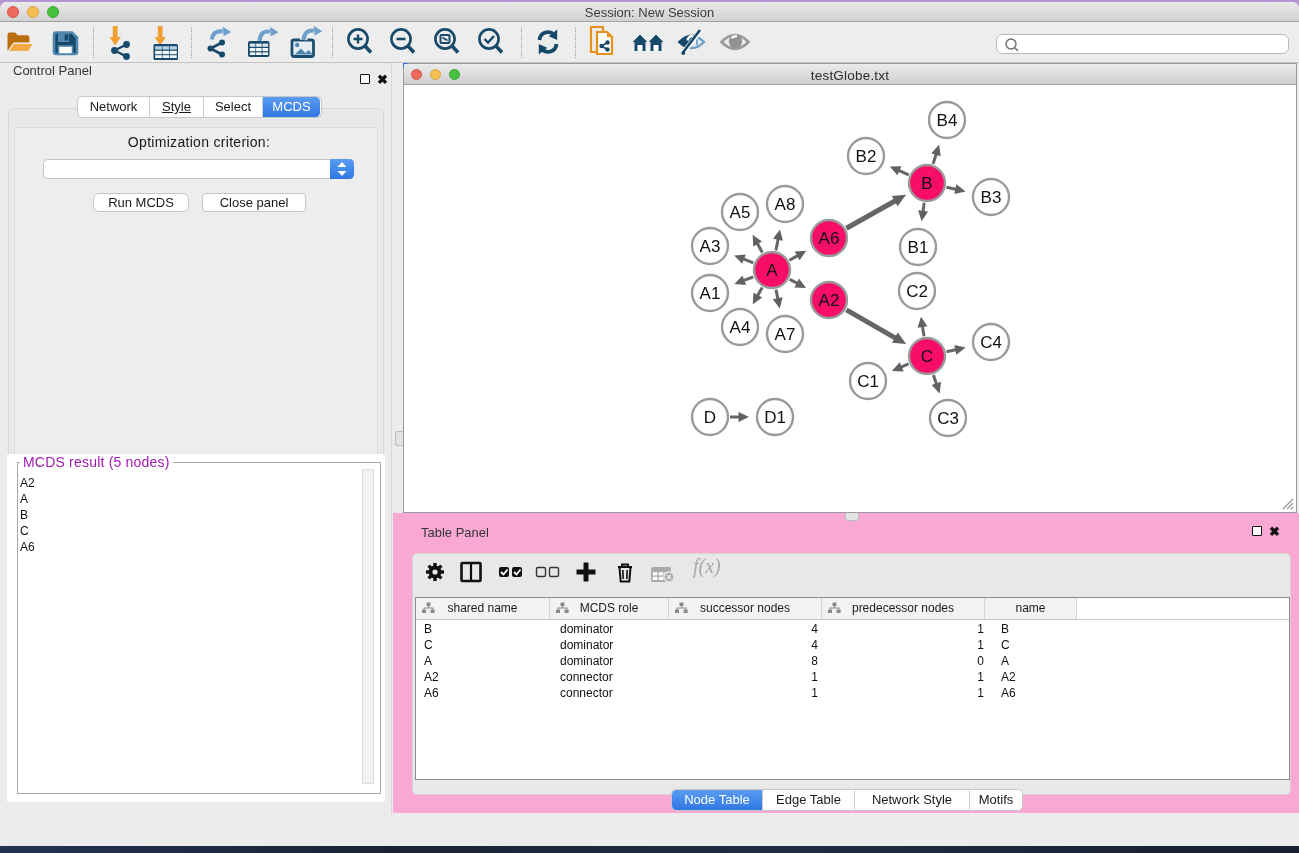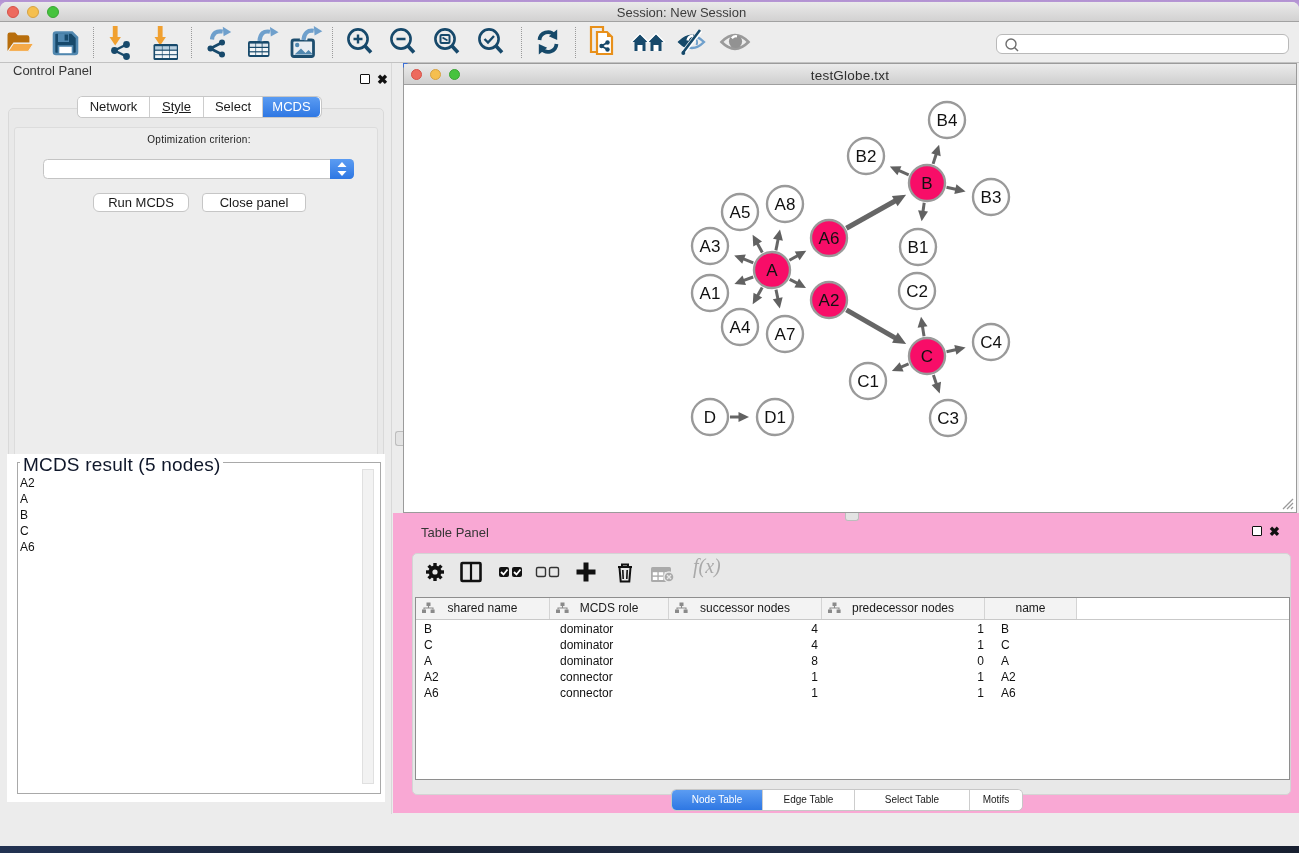--- a/index.html
+++ b/index.html
@@ -6,21 +6,21 @@
 html,body { width:1299px; height:853px; overflow:hidden; }
 body { font-family:"Liberation Sans", sans-serif; background:#1B2434; position:relative; }
 #purple { position:absolute; left:0; top:0; width:1299px; height:12px;
   background:linear-gradient(#b292d2,#c9abdf); }
 #navybottom { position:absolute; left:0; top:846px; width:1299px; height:7px;
   background:linear-gradient(90deg,#223252 0%,#1a2335 30%,#202c44 60%,#171f30 100%); }
 #app { position:absolute; left:0; top:2px; width:1299px; height:844px;
   background:#ECECEC; border-radius:7px 7px 0 0; overflow:hidden; }
 
 #titlebar { position:absolute; left:0; top:0; width:1299px; height:20px;
-  background:linear-gradient(#eaeaea,#d2d1d1); border-bottom:1px solid #a2a2a2;padding-left:32px; }
+  background:linear-gradient(#eaeaea,#d2d1d1); border-bottom:1px solid #a2a2a2; }
 #titlebar .tl { position:absolute; top:4px; width:12px; height:12px; border-radius:50%; }
 #title { position:absolute; top:3px; width:100%; text-align:center; font-size:13px; color:#3c3c3c; }
 
 #toolbar { position:absolute; left:0; top:20px; width:1299px; height:41px;
   background:#EDEDED; border-bottom:1px solid #c2c2c2; }
 .sep { position:absolute; top:5px; height:31px; width:0;
   border-left:1px dotted #9a9a9a; }
 .ticon { position:absolute; top:4px; }
 #searchbox { position:absolute; left:996px; top:12px; width:293px; height:20px;
   background:#fff; border:1px solid #b9b9b9; border-radius:6px; }
@@ -33,33 +33,33 @@
   background:#e9e9e9; border:1px solid #d9d9d9; border-radius:5px; }
 #mcdsinner { position:absolute; left:5px; top:18px; width:364px; height:670px;
   background:#ededed; border:1px solid #dcdcdc; border-radius:3px; }
 #tabs { position:absolute; left:78px; top:34px; width:243px; height:20px;
   display:flex; border-radius:4.5px; box-shadow:0 0 0 1px #c7c7c7; background:#fff; }
 #tabs .tab { flex:none; text-align:center; font-size:13px; color:#1a1a1a; line-height:19px;
   border-right:1px solid #cdcdcd; background:#fff; }
 #tabs .tab:first-child { border-radius:4.5px 0 0 4.5px; }
 #tabs .tab:last-child { border-radius:0 4.5px 4.5px 0; border-right:none; }
 #tabs .tab.sel { background:linear-gradient(#5b9cf2,#2e77e3); color:#fff; }
-#optlabel { position:absolute; left:3px; top:71px; width:392px; text-align:center; font-size:10px; letter-spacing:0.3px; color:#1a1a1a; }
+#optlabel { position:absolute; left:3px; top:71px; width:392px; text-align:center; font-size:14px; letter-spacing:0.3px; color:#1a1a1a; }
 #dropdown { position:absolute; left:43px; top:96px; width:311px; height:20px;
   background:#fff; border:1px solid #c4c4c4; border-radius:4.5px; font-size:14px; letter-spacing:0.05px; color:#111; line-height:19px; }
 #dropdown .dtext { position:absolute; left:19px; top:0; }
 #dropdown .spin { position:absolute; right:-1px; top:-1px; width:24px; height:20px;
   background:linear-gradient(#5b9cf2,#2e77e3); border-radius:0 4.5px 4.5px 0; }
 .btn { position:absolute; height:19px; background:#fff; border:1px solid #c6c6c6;
   border-radius:4px; font-size:13px; color:#1a1a1a; text-align:center; line-height:18px; }
 #resultbox { position:absolute; left:7px; top:391px; width:378px; height:348px; background:#fff; }
 #fieldset { position:absolute; left:10px; top:8px; width:364px; height:332px;
   border:1px solid #a9a9a9; }
 #fieldlegend { position:absolute; left:2px; top:-9px; background:#fff; padding:0 3px;
-  font-size:19px; letter-spacing:0.2px; color:#0f172a; }
+  font-size:14px; letter-spacing:0.2px; color:#a21caf; }
 #mlist { position:absolute; left:13px; top:21px; font-size:12px; color:#111; line-height:16px; }
 #rscroll { position:absolute; right:11px; top:15px; width:12px; height:315px;
   background:#f2f2f2; border:1px solid #e0e0e0; }
 
 #netwin { position:absolute; left:403px; top:61px; width:894px; height:450px;
   border:1px solid #9b9b9b; background:#fff; }
 #nettitle { position:absolute; left:0; top:0; width:100%; height:21px;
   background:linear-gradient(#ebebeb,#cfcfcf); border-bottom:1px solid #9f9f9f; }
 #nettitle .tl { position:absolute; top:5px; width:11px; height:11px; border-radius:50%; }
 #nettitle .t { position:absolute; top:4px; width:100%; text-align:center; font-size:13.5px; letter-spacing:0.2px; color:#2e2e2e; }
@@ -73,21 +73,21 @@
 #tcontainer { position:absolute; left:19px; top:40px; width:879px; height:242px;
   background:#e8e8e8; border:1px solid #d4d4d4; border-radius:5px; }
 #ttable { position:absolute; left:2px; top:43px; width:875px; height:183px;
   background:#fff; border:1px solid #8e8e8e; }
 .th { position:absolute; top:0; height:21px; background:#f3f3f3; border-right:1px solid #d4d4d4;
   font-size:12px; color:#1a1a1a; text-align:center; line-height:21px; }
 #thead-line { position:absolute; left:0; top:21px; width:873px; height:0; border-top:1px solid #c9c9c9; }
 .td { position:absolute; font-size:12px; color:#111; height:16px; line-height:16px; }
 #btabs { position:absolute; left:279px; top:277px; height:20px; display:flex;
   border-radius:4.5px; box-shadow:0 0 0 1px #c7c7c7; background:#fff; }
-#btabs .tab { text-align:center; font-size:10px; color:#1a1a1a; line-height:19px;
+#btabs .tab { text-align:center; font-size:13px; color:#1a1a1a; line-height:19px;
   border-right:1px solid #cdcdcd; background:#fff; }
 #btabs .tab:first-child { border-radius:4.5px 0 0 4.5px; }
 #btabs .tab:last-child { border-radius:0 4.5px 4.5px 0; border-right:none; }
 #btabs .tab.sel { background:linear-gradient(#5b9cf2,#2e77e3); color:#fff; }
 
 #statusbar { position:absolute; left:0; top:810px; width:1299px; height:31px;
   background:#ECECEC; border-top:1px solid #d0d0d0; }
 #listbtn { position:absolute; left:9px; top:12px; width:28px; height:19px;
   background:#fdfdfd; border:1px solid #a9a9a9; }
 #membtn { position:absolute; left:1215px; top:10px; width:74px; height:23px;
@@ -502,17 +502,17 @@
           <div class="td" style="left:8px; top:87px;">A6</div>
           <div class="td" style="left:144px; top:87px;">connector</div>
           <div class="td" style="left:302px; top:87px; width:100px; text-align:right;">1</div>
           <div class="td" style="left:468px; top:87px; width:100px; text-align:right;">1</div>
           <div class="td" style="left:585px; top:87px;">A6</div>
       </div>
     </div>
     <div id="btabs">
       <div class="tab sel" style="width:91px;">Node Table</div>
       <div class="tab" style="width:92px;">Edge Table</div>
-      <div class="tab" style="width:115px;">Select Table</div>
+      <div class="tab" style="width:115px;">Network Style</div>
       <div class="tab" style="width:52px;">Motifs</div>
     </div>
   </div>
 </div>
 
 </body></html>

